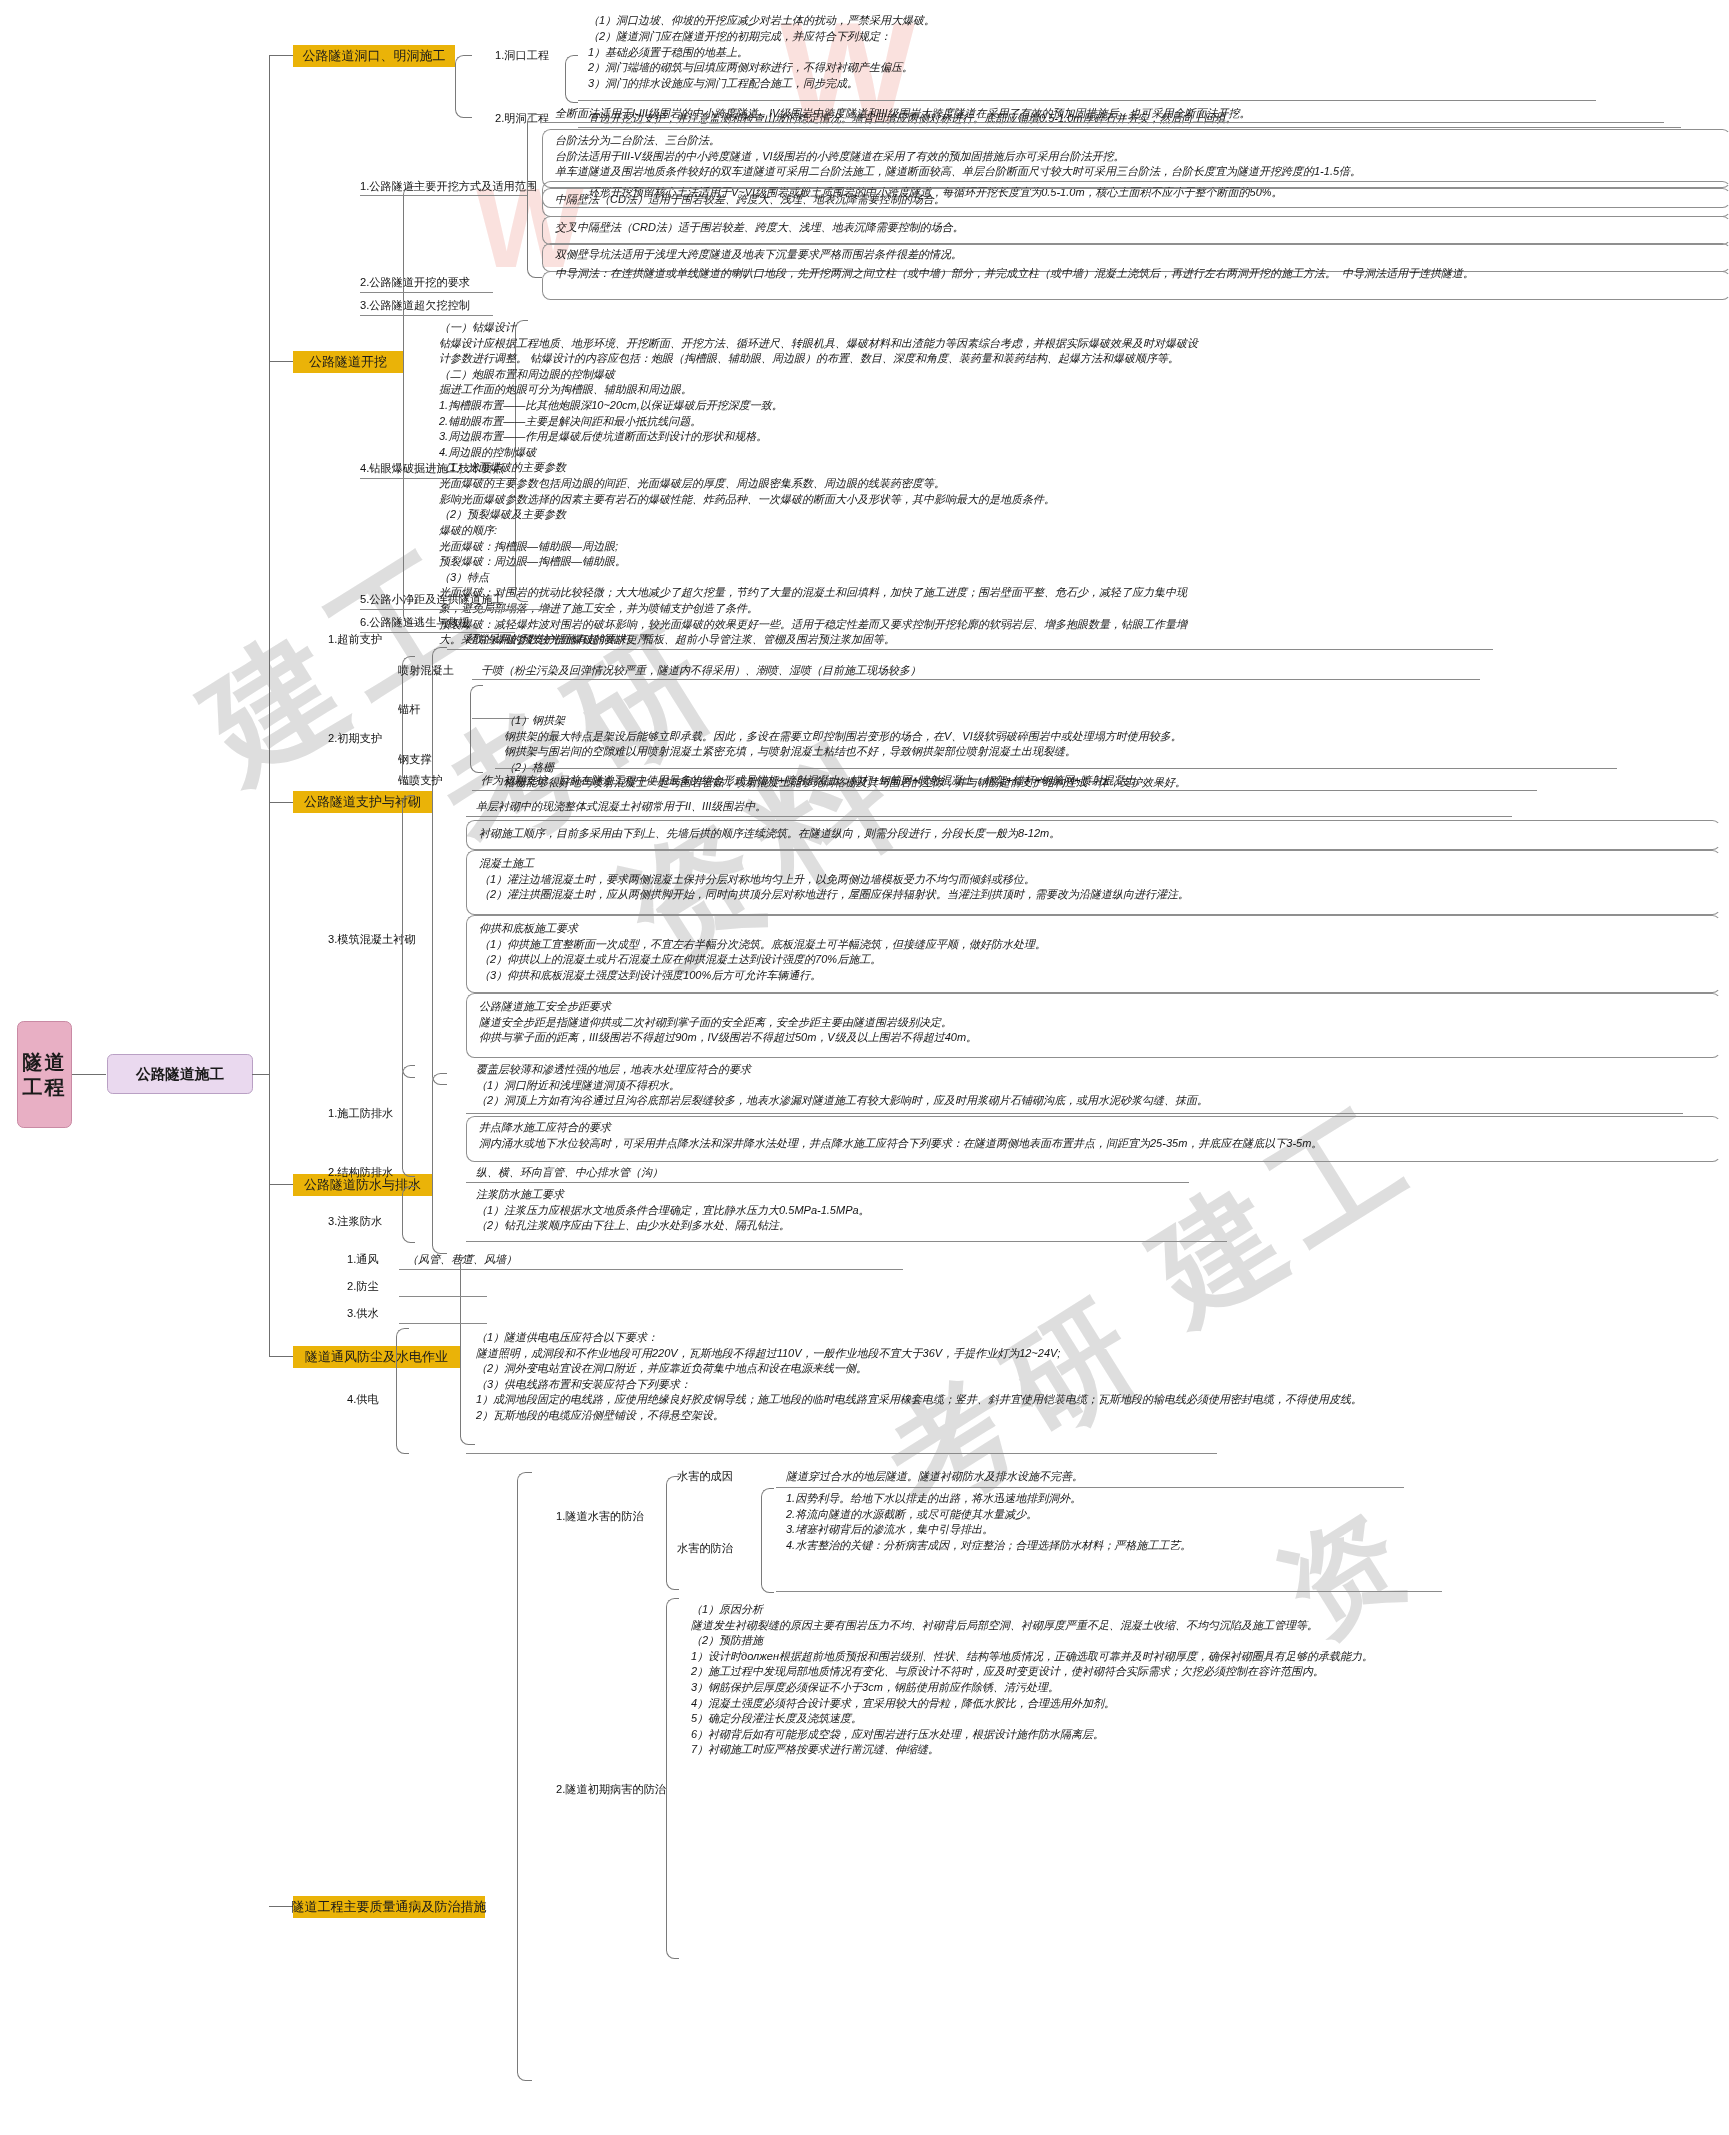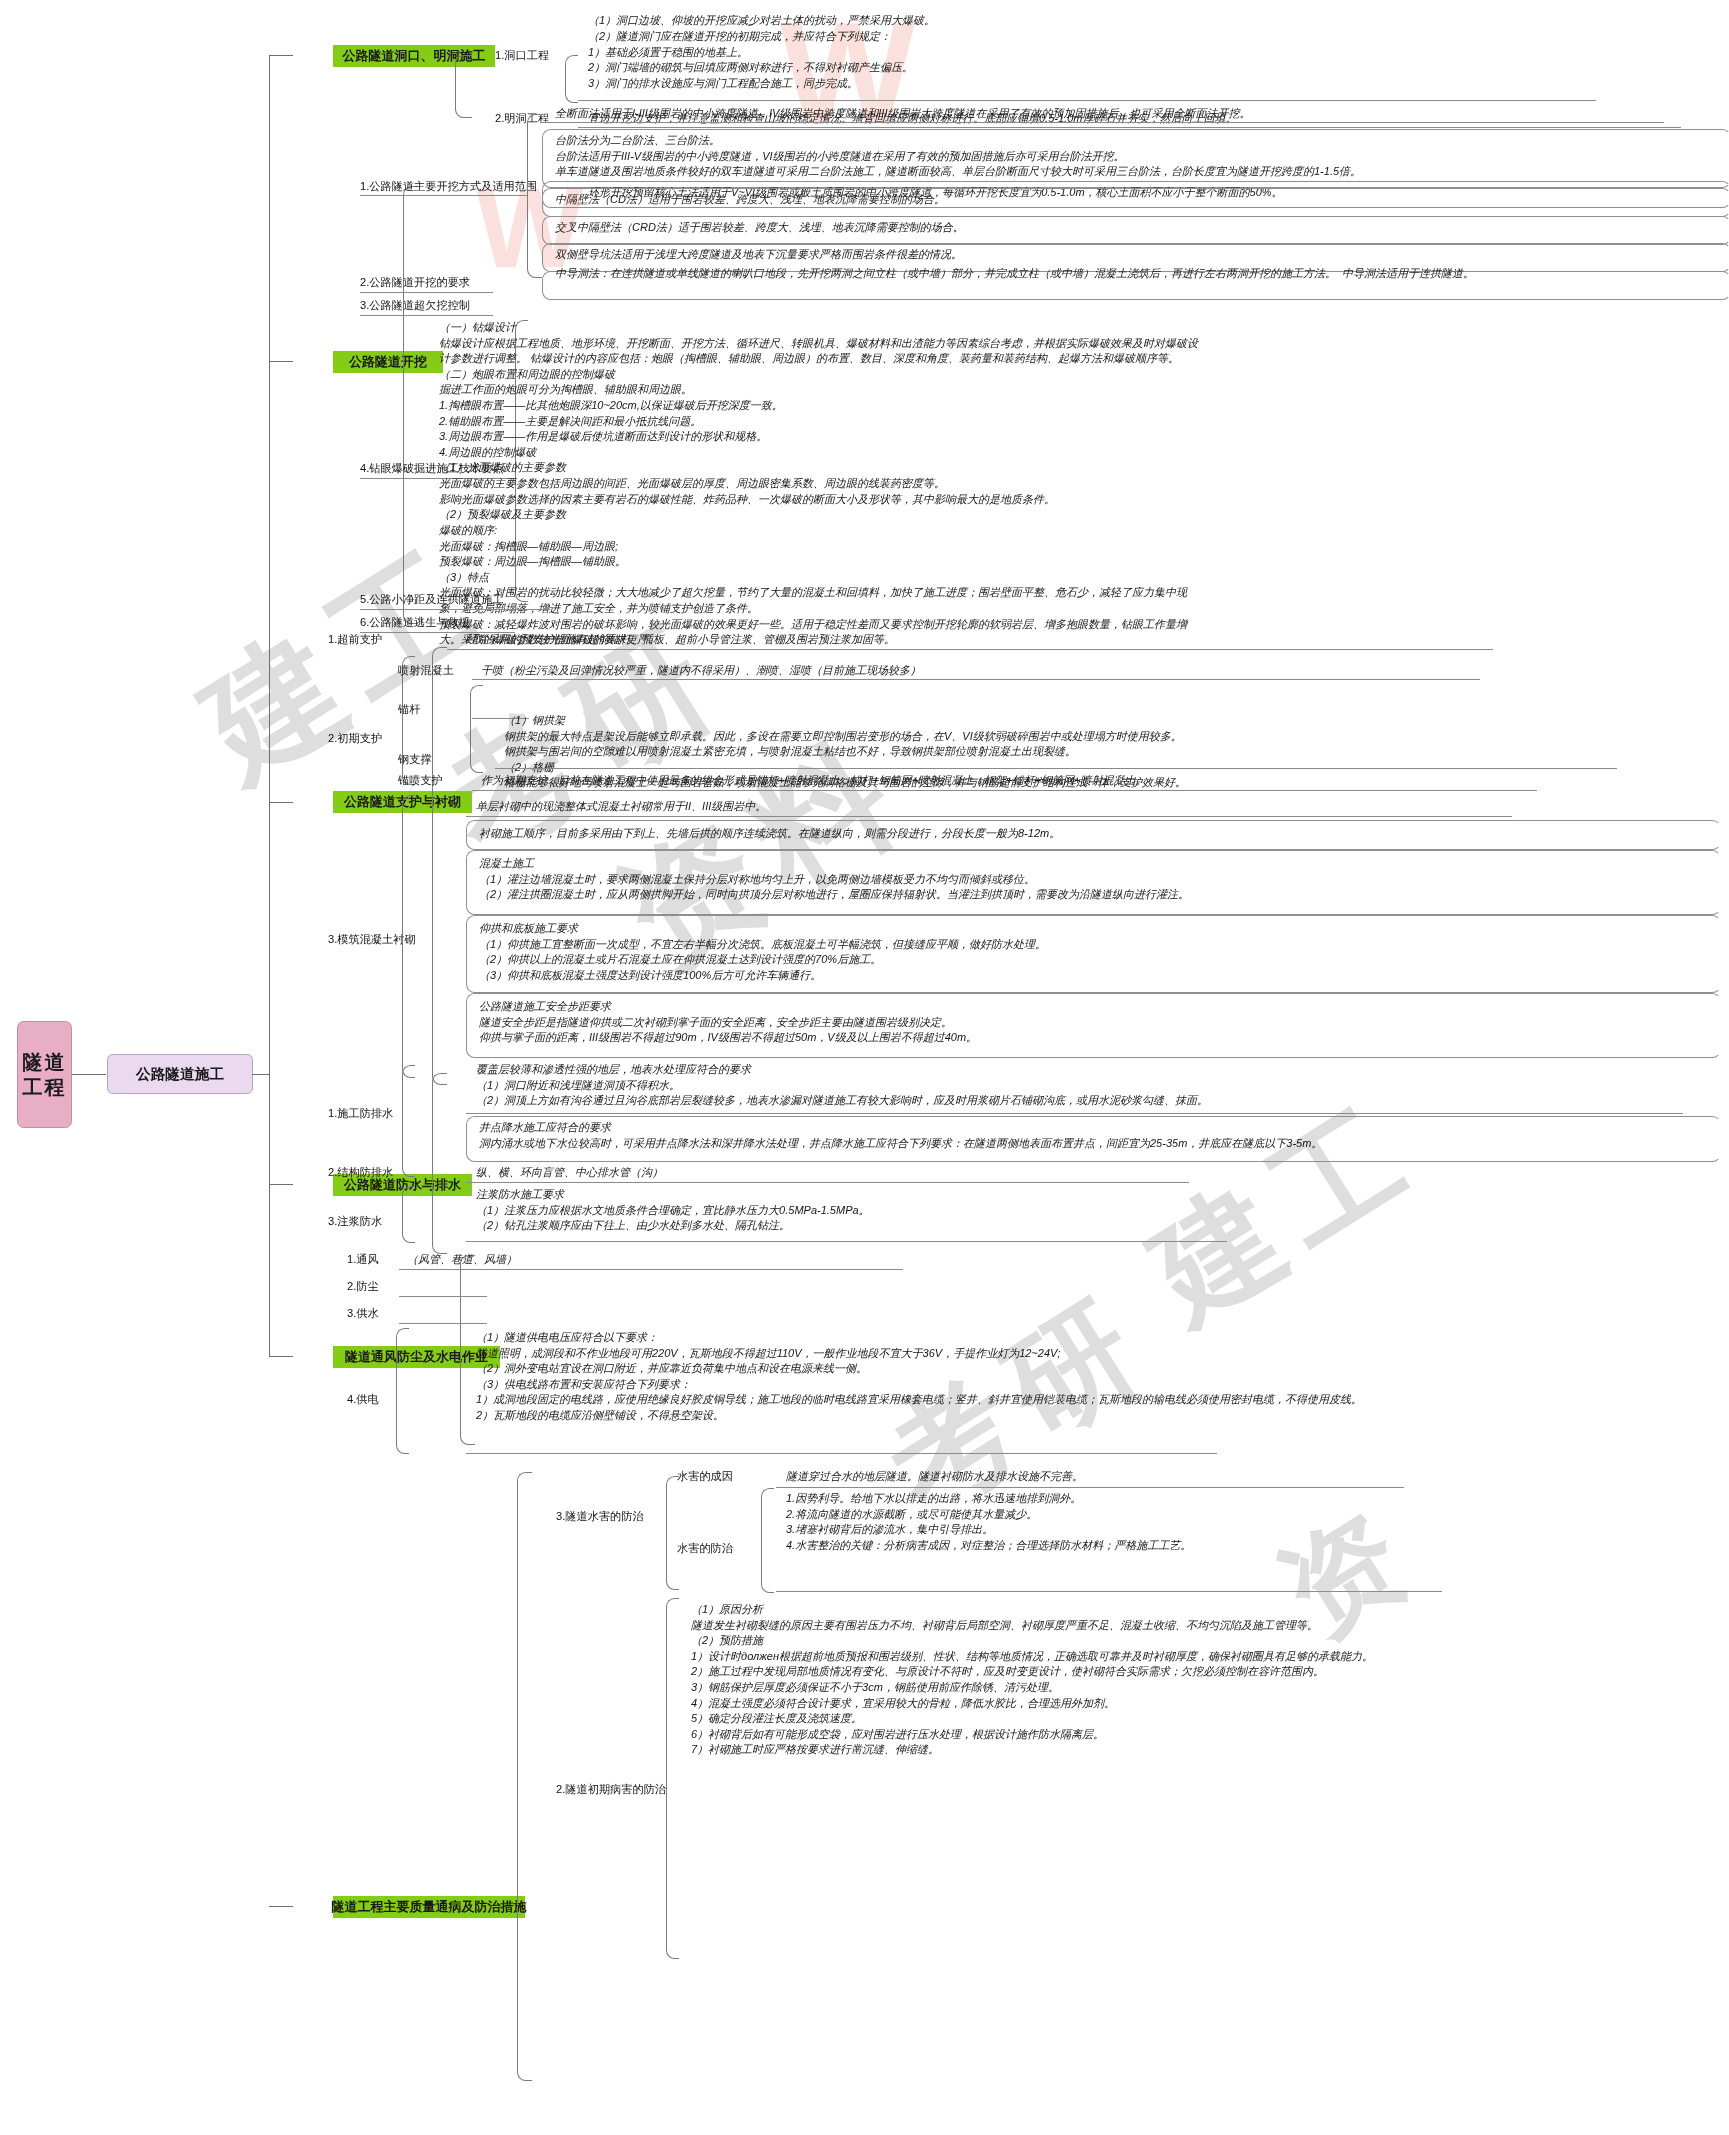--- a/index.html
+++ b/index.html
@@ -67,29 +67,28 @@
     border-radius: 5.7px;
     font-size: 14.7px;
     font-weight: bold;
     display: flex;
     align-items: center;
     justify-content: center;
     padding: 0 9.5px;
   }
   
   .lvl2 {
-    background: #84cc16;
+    background: #eab308;
     font-size: 13px;
-    font-weight: bold;
+    font-weight: normal;
     display: flex;
     align-items: center;
     justify-content: center;
     padding: 1.9px 7.6px;
     white-space: nowrap;
-    margin-left: 40px;
   }
   
   .lbl {
     font-size: 11.2px;
     color: #111;
     white-space: nowrap;
   }
 
   
   .leaf { font-size: 11px; color: #141414; font-style: italic; }
@@ -330,21 +329,21 @@
 （2）洞外变电站宜设在洞口附近，并应靠近负荷集中地点和设在电源来线一侧。
 （3）供电线路布置和安装应符合下列要求：
 1）成洞地段固定的电线路，应使用绝缘良好胶皮铜导线；施工地段的临时电线路宜采用橡套电缆；竖井、斜井宜使用铠装电缆；瓦斯地段的输电线必须使用密封电缆，不得使用皮线。
 2）瓦斯地段的电缆应沿侧壁铺设，不得悬空架设。</div>
   <div class="uline" style="left:466px; top:1453px; width:751px;"></div>
 
   <div class="hline" style="left:269px; top:1906px; width:24px;"></div>
   <div class="node lvl2" style="left:293px; top:1896px; width:192px; height:22px;">隧道工程主要质量通病及防治措施</div>
   <div class="brk" style="left:517px; top:1472px; width:15px; height:609px;"></div>
 
-  <div class="node lbl" style="left:556px; top:1509px;">3.隧道水害的防治</div>
+  <div class="node lbl" style="left:556px; top:1509px;">1.隧道水害的防治</div>
   <div class="brk" style="left:666px; top:1476px; width:13.3px; height:114px;"></div>
 
   <div class="node lbl" style="left:677px; top:1469px;">水害的成因</div>
   <div class="node leaf" style="left:786px; top:1469px; width:932px;">隧道穿过合水的地层隧道。隧道衬砌防水及排水设施不完善。</div>
   <div class="uline" style="left:776px; top:1487px; width:628px;"></div>
 
   <div class="node lbl" style="left:677px; top:1541px;">水害的防治</div>
   <div class="brk" style="left:761px; top:1488px; width:13.3px; height:105px;"></div>
   <div class="node leaf" style="left:786px; top:1491px; width:951px;">1.因势利导。给地下水以排走的出路，将水迅速地排到洞外。
 2.将流向隧道的水源截断，或尽可能使其水量减少。

